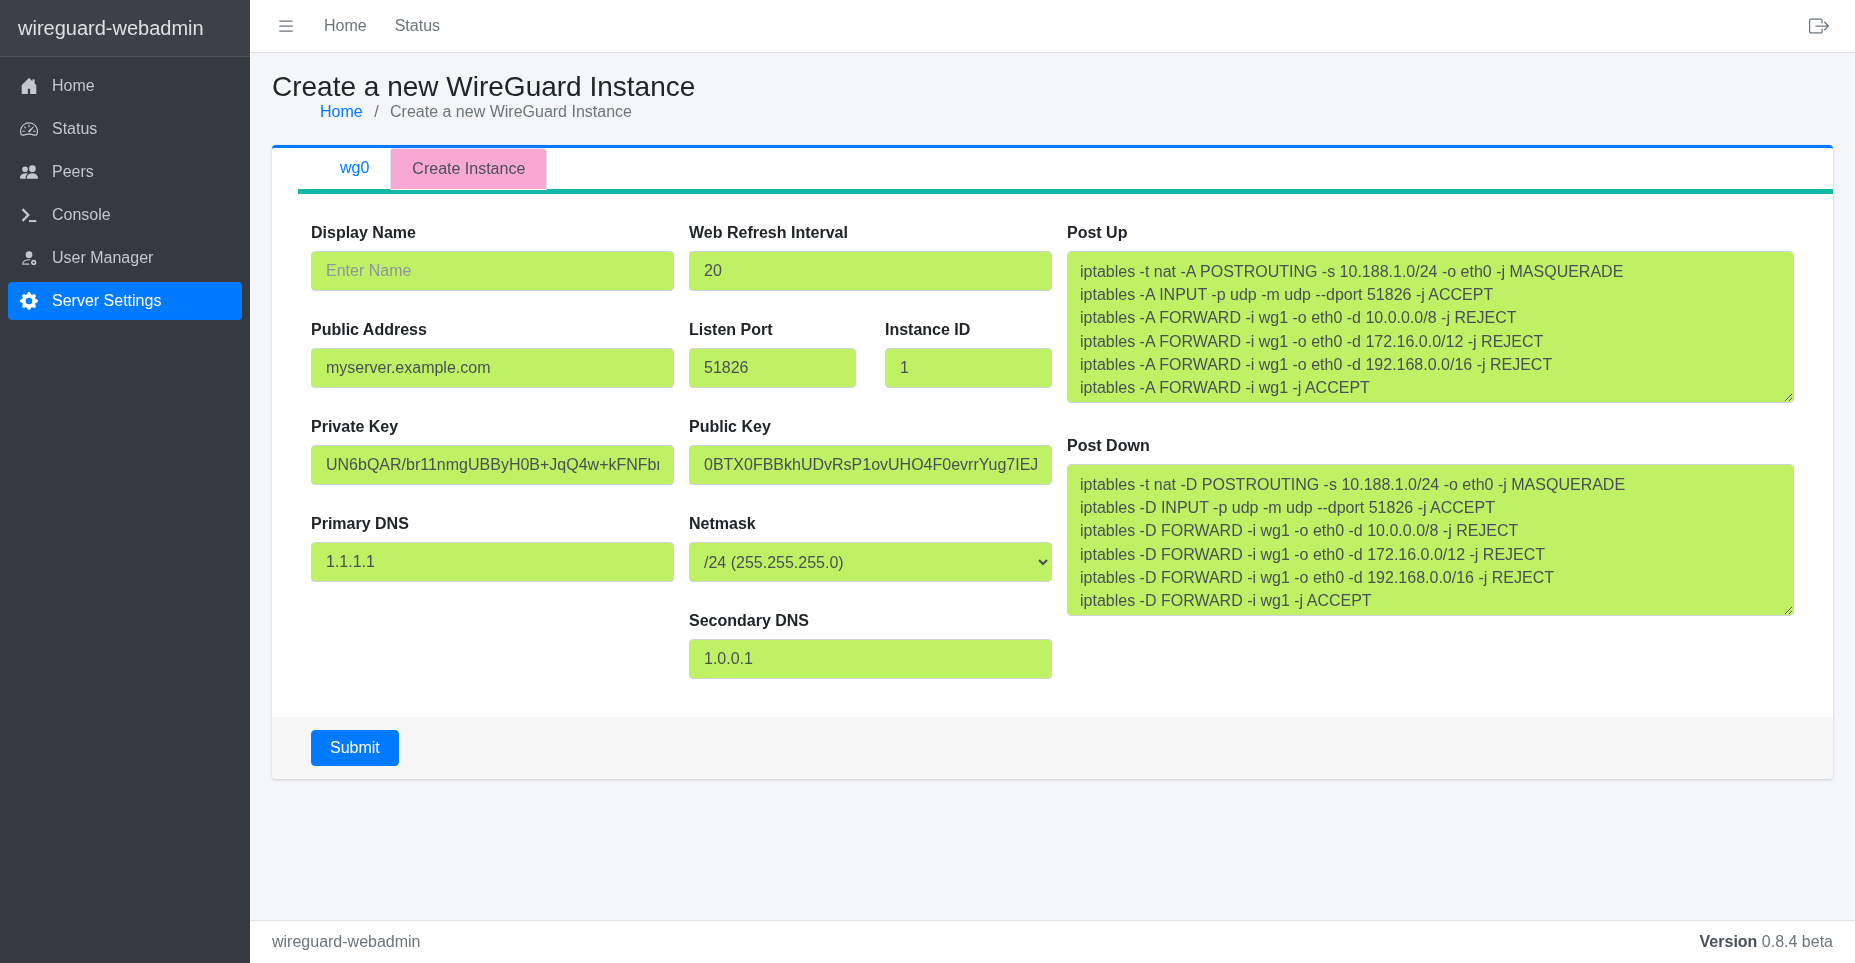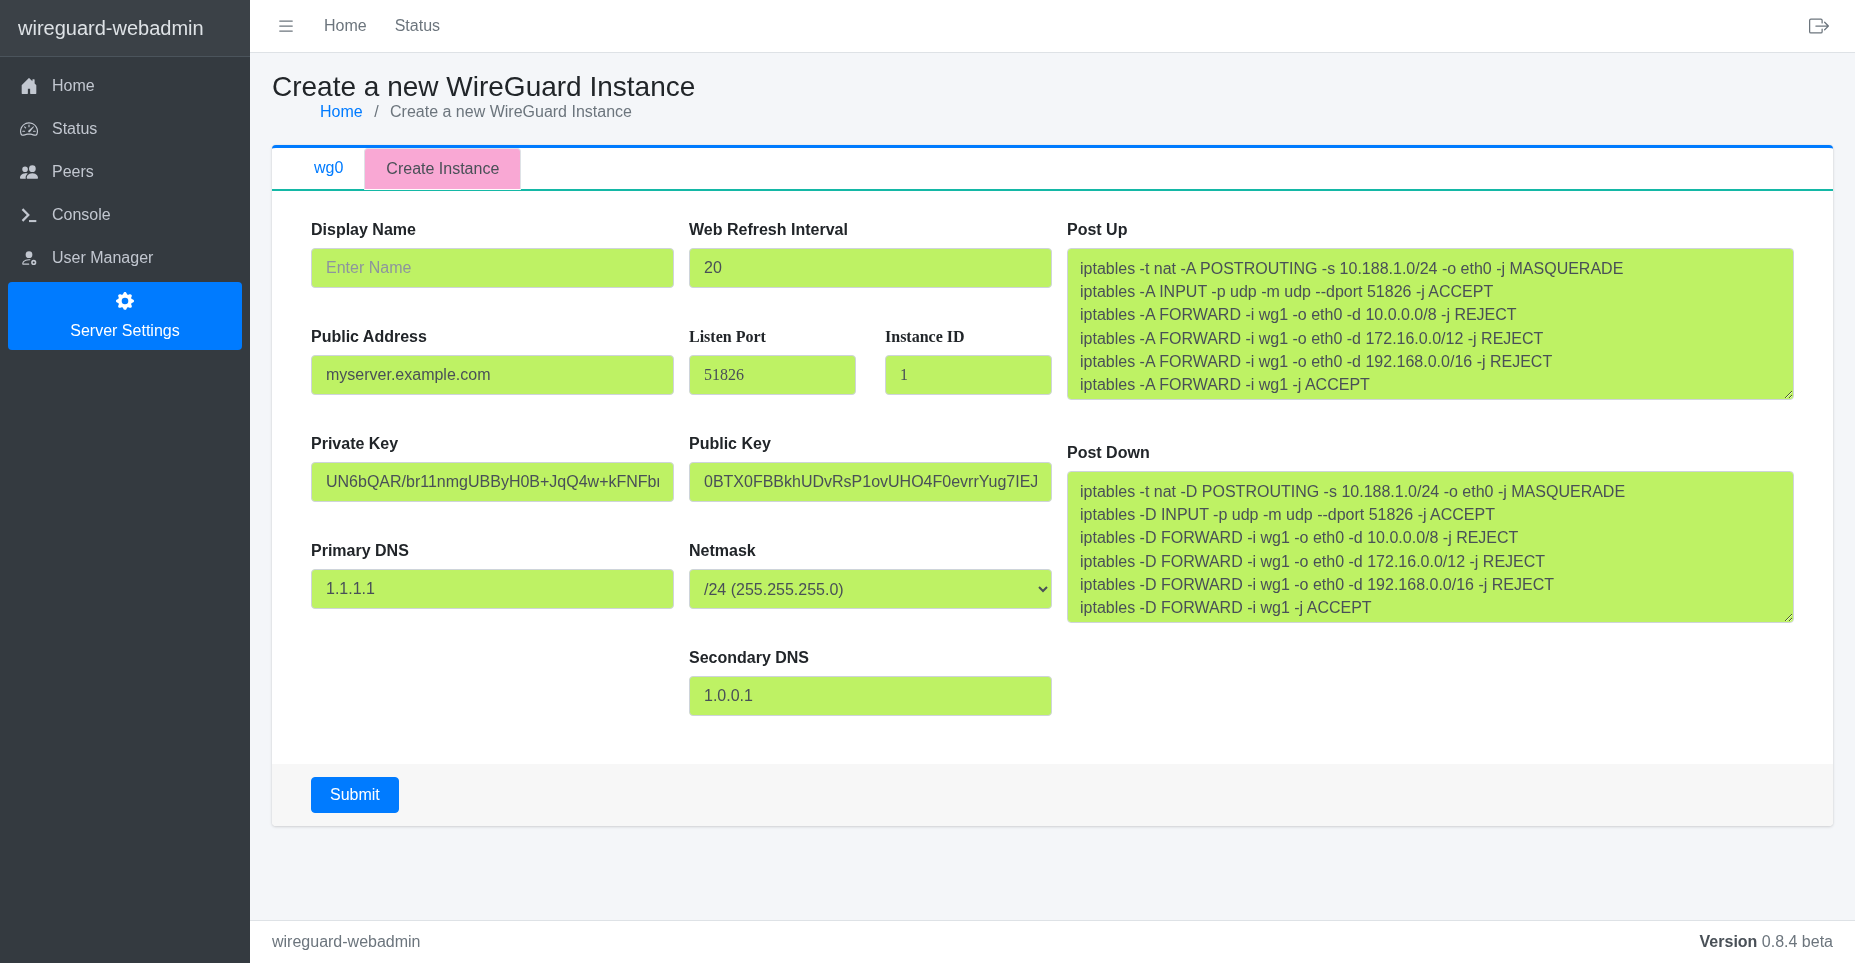--- a/index.html
+++ b/index.html
@@ -19,21 +19,21 @@
     background: rgba(255,255,255,.04); border-bottom: 1px solid #4b545c;
   }
   .nav-side { padding: 10px 8px; }
   .nav-item {
     display: flex; align-items: center; gap: 12px;
     padding: 10px 10px; margin-bottom: 5px; border-radius: 4px;
     color: #c2c7d0; cursor: pointer; font-size: 16px;
   }
   .nav-item .icon { width: 22px; display: flex; justify-content: center; align-items: center; }
   .nav-item svg { width: 18px; height: 18px; }
-  .nav-item.active { background: #007bff; color: #fff; flex-direction: column; }
+  .nav-item.active { background: #007bff; color: #fff; }
 
   
   .main { flex: 1; min-width: 0; display: flex; flex-direction: column; }
   .topbar {
     height: 53px; flex-shrink: 0; background: #fff; border-bottom: 1px solid #dee2e6;
     display: flex; align-items: center; padding: 0 26px;
   }
   .burger { color: #6c757d; display: flex; margin-right: 14px; cursor: pointer; }
   .burger svg { width: 20px; height: 20px; }
   .top-link { color: #6c757d; padding: 8px 14px; cursor: pointer; text-decoration: none; }
@@ -45,45 +45,45 @@
   .breadcrumb { font-size: 16px; color: #6c757d; margin-left: 48px; }
   .breadcrumb a { color: #007bff; text-decoration: none; cursor: pointer; }
   .breadcrumb .sep { margin: 0 7px; }
 
   
   .card {
     background: #fff; margin: 0 22px; border-radius: 4px;
     border-top: 3px solid #007bff;
     box-shadow: 0 0 1px rgba(0,0,0,.125), 0 1px 3px rgba(0,0,0,.15);
   }
-  .card-tabs { display: flex; border-bottom: 2px solid #14b8a6; padding-left: 21px; }
+  .card-tabs { display: flex; border-bottom: 5px solid #14b8a6; padding-left: 21px; margin-left: 26px; }
   .tab { padding: 11px 21px; cursor: pointer; margin-bottom: -1px; font-size: 16px; }
   .tab.link { color: #007bff; }
   .tab.active {
     color: #495057; background: #f9a8d4; border: 1px solid #dee2e6;
     border-bottom-color: #fff; border-radius: 4px 4px 0 0;
   }
   .card-body { display: flex; gap: 15px; padding: 30px 39px 8px; }
   .col { width: 363px; flex-shrink: 0; }
   .right-col { flex: 1; min-width: 0; }
-  .form-group { margin-bottom: 40px; }
+  .form-group { margin-bottom: 30px; }
   label { display: block; font-weight: 700; font-size: 16px; margin-bottom: 9px; color: #212529; }
   .form-control {
     width: 100%; height: 40px; border: 1px solid #ced4da; border-radius: 4px;
     padding: 6px 14px; font-size: 16px; color: #495057; background: #bef264; font-family: inherit;
   }
   .form-control::placeholder { color: #8d959d; }
   textarea.form-control {
     height: 152px; resize: vertical; overflow-y: scroll; overflow-x: auto;
     line-height: 1.45; padding: 8px 12px; white-space: pre;
   }
   textarea::-webkit-scrollbar { width: 15px; height: 15px; }
   textarea::-webkit-scrollbar-track { background: #f1f1f1; }
   textarea::-webkit-scrollbar-thumb { background: #c1c1c1; border: 3px solid #f1f1f1; border-radius: 8px; }
-  .split { display: flex; gap: 29px; font-family: Liberation Serif, serif; }
+  .split { display: flex; gap: 29px; }
   .split .half { flex: 1; min-width: 0; }
   select.form-control { padding: 6px 10px; }
 
   .card-footer { background: #f7f7f7; padding: 13px 39px; border-radius: 0 0 4px 4px; }
   .btn-submit {
     background: #007bff; color: #fff; border: 1px solid #007bff; border-radius: 4px;
     padding: 8px 18px; font-size: 16px; cursor: pointer; font-family: inherit;
   }
 
   

